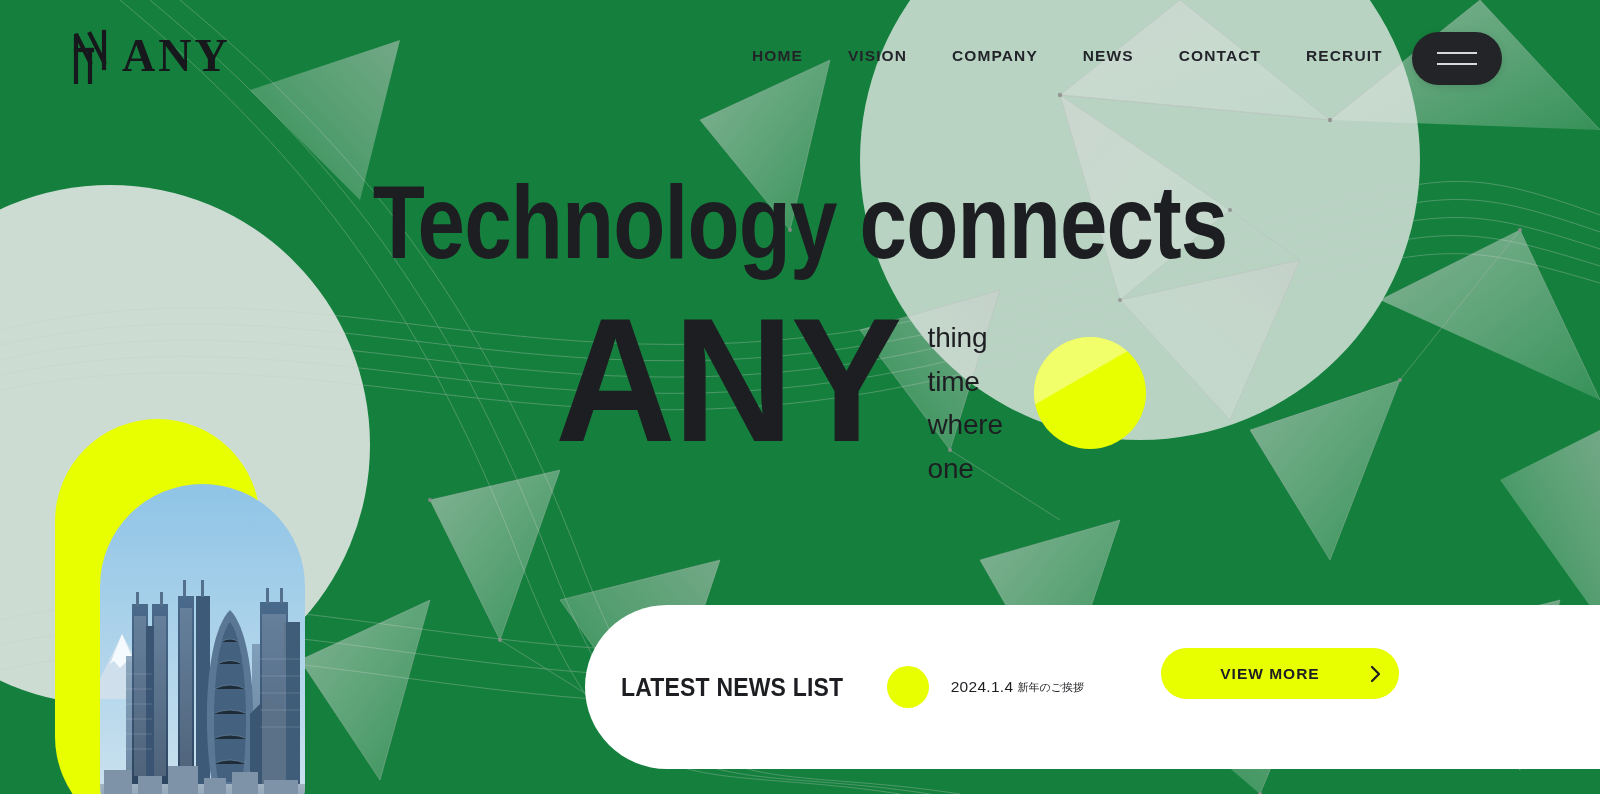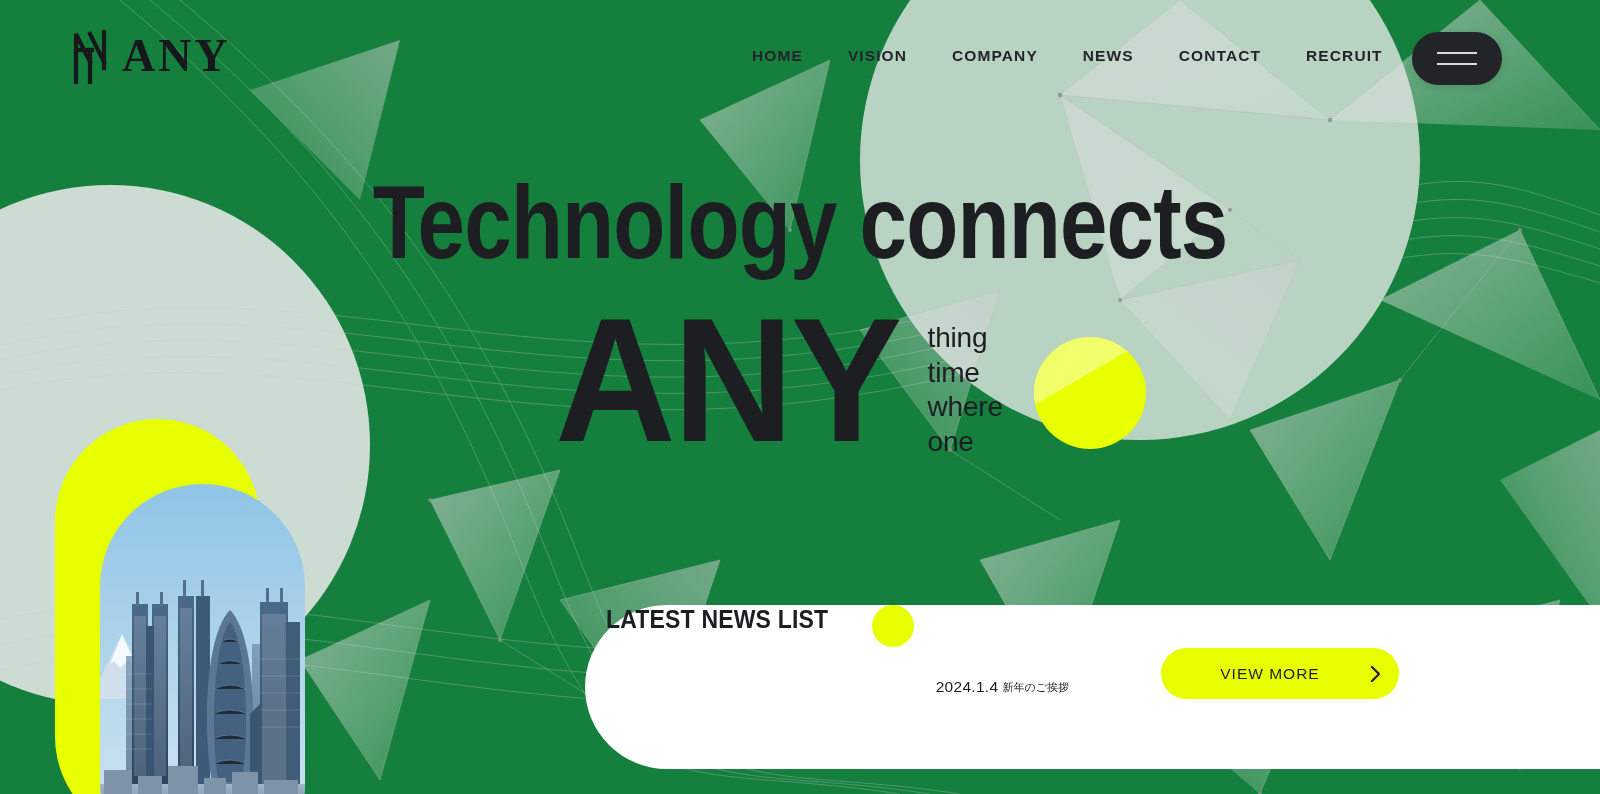--- a/index.html
+++ b/index.html
@@ -125,21 +125,21 @@
     line-height:.86;
     letter-spacing:-3px;
     color:#1d1e22;
     transform:scaleX(.95);
     transform-origin:0 50%;
   }
   .any-words{
     margin-left:10px;
     padding-top:16px;
     display:flex; flex-direction:column;
-    gap:0;
+    gap:9px;
   }
   .any-words span{
     font-size:28px;
     font-weight:400;
     line-height:1.24;
     color:#1d1e22;
     letter-spacing:-.2px;
   }
 
   .hero-dot{
@@ -173,23 +173,23 @@
   
   .news-card{
     position:absolute; left:585px; top:605px;
     width:1015px; height:164px;
     background:#ffffff;
     border-top-left-radius:82px;
     border-bottom-left-radius:82px;
     z-index:30;
   }
   .news-inner{
-    position:absolute; left:21px; top:0;
+    position:absolute; left:36px; top:0;
     height:164px;
-    display:flex; 
+    display:flex; align-items:center;
   }
   .news-title{
     font-size:25px; font-weight:700;
     letter-spacing:.2px; color:#1d1e22;
     transform:scaleX(.92);
     transform-origin:0 50%;
     white-space:nowrap;
   }
   .news-dot{
     width:42px; height:42px; border-radius:50%;
@@ -210,21 +210,21 @@
     position:absolute; left:1161px; top:648px;
     width:238px; height:51px;
     border-radius:26px;
     background:#e8ff00;
     border:none; cursor:pointer;
     display:flex; align-items:center;
     z-index:31;
   }
   .viewmore .vm-label{
     flex:1; text-align:center;
-    font-size:15.5px; font-weight:400;
+    font-size:15.5px; font-weight:700;
     letter-spacing:1px; color:#1d1e22;
     padding-left:26px;
   }
   .viewmore .vm-arrow{
     width:46px; display:flex;
     align-items:center; justify-content:center;
   }
   .viewmore .vm-arrow svg{ display:block; }
 </style>
 </head>

